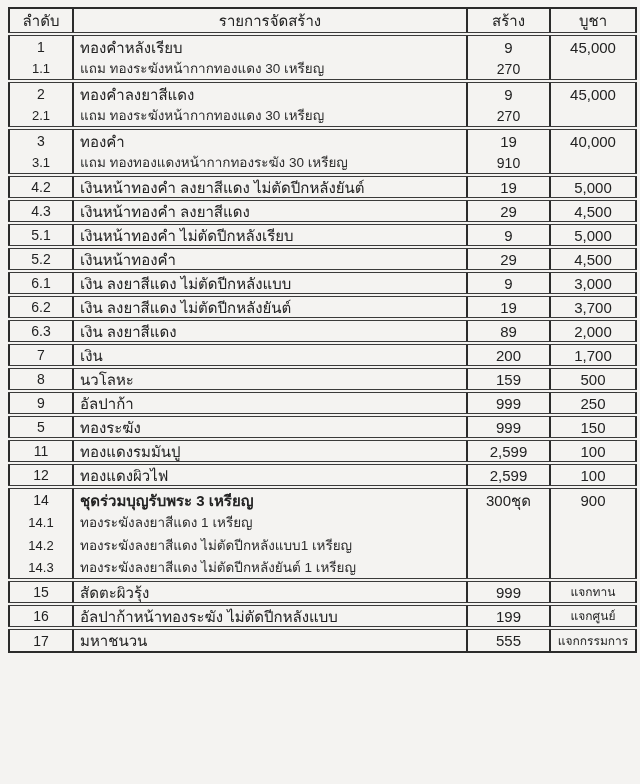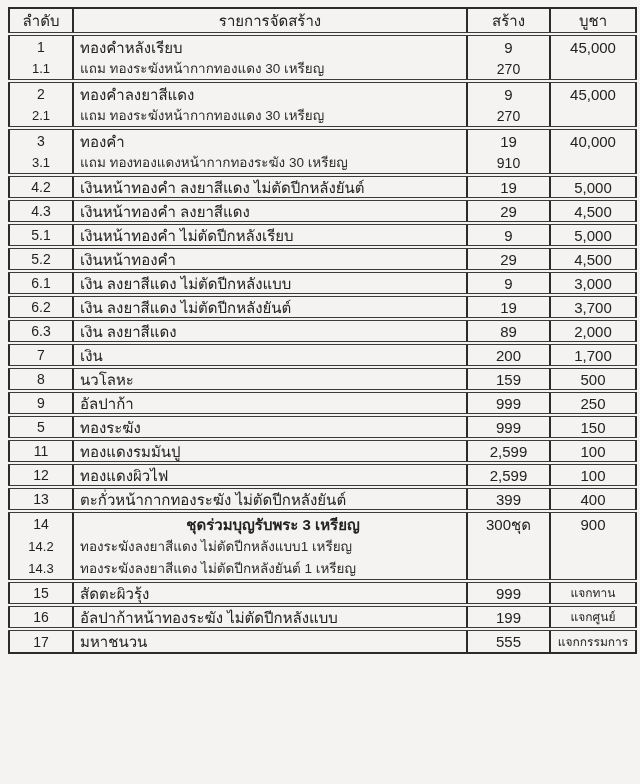--- a/index.html
+++ b/index.html
@@ -53,21 +53,21 @@
   tbody tr{height:24px;}
   tbody tr.sub{height:23px;}
   tbody tr.end td{border-bottom:4px double #3a3a3a;}
   tbody tr:last-child td{border-bottom:none;}
   td.no,td.qty,td.price{text-align:center;}
   td.item{text-align:left;padding-left:6px;}
   td.no{font-size:14px;}
   tr.sub td.item{font-size:13.5px;color:#2c2c2c;margin-top:17px;}
   tr.sub td.no{font-size:13px;}
   tr.sub td.qty{font-size:14px;}
-  tr.bold td.item{font-weight:bold;text-align:center;}
+  tr.bold td.item{font-weight:bold;}
   tr.price-text td.price{font-size:12px;}
 </style>
 </head>
 <body>
 
 <div class="page">
   <table class="price-table">
     <colgroup>
       <col class="c-no">
         <col class="c-item">
@@ -190,33 +190,33 @@
     <td class="item">ทองแดงรมมันปู</td>
     <td class="qty">2,599</td>
     <td class="price">100</td>
   </tr>
         <tr class="end">
     <td class="no">12</td>
     <td class="item">ทองแดงผิวไฟ</td>
     <td class="qty">2,599</td>
     <td class="price">100</td>
   </tr>
-        <tr class="end">
-    <td class="no">13</td>
-    <td class="item">ตะกั่วหน้ากากทองระฆัง ไม่ตัดปีกหลังยันต์</td>
-    <td class="qty">399</td>
-    <td class="price">400</td>
-  </tr>
         <tr class="cont bold">
     <td class="no">14</td>
     <td class="item">ชุดร่วมบุญรับพระ 3 เหรียญ</td>
     <td class="qty">300ชุด</td>
     <td class="price">900</td>
   </tr>
         <tr class="cont sub">
+    <td class="no">14.1</td>
+    <td class="item">ทองระฆังลงยาสีแดง 1 เหรียญ</td>
+    <td class="qty"></td>
+    <td class="price"></td>
+  </tr>
+        <tr class="cont sub">
     <td class="no">14.2</td>
     <td class="item">ทองระฆังลงยาสีแดง ไม่ตัดปีกหลังแบบ1 เหรียญ</td>
     <td class="qty"></td>
     <td class="price"></td>
   </tr>
         <tr class="end sub">
     <td class="no">14.3</td>
     <td class="item">ทองระฆังลงยาสีแดง ไม่ตัดปีกหลังยันต์ 1 เหรียญ</td>
     <td class="qty"></td>
     <td class="price"></td>

